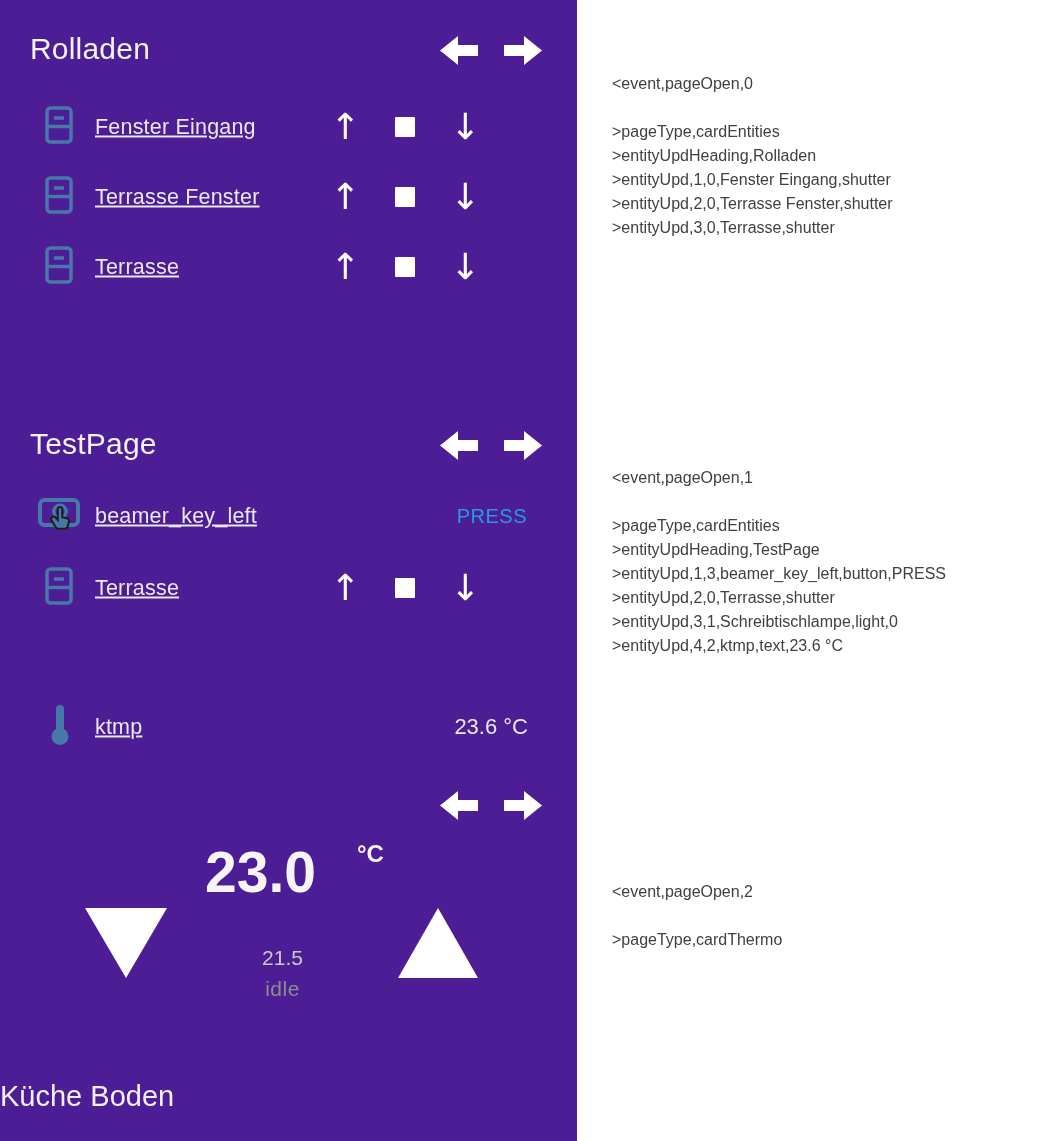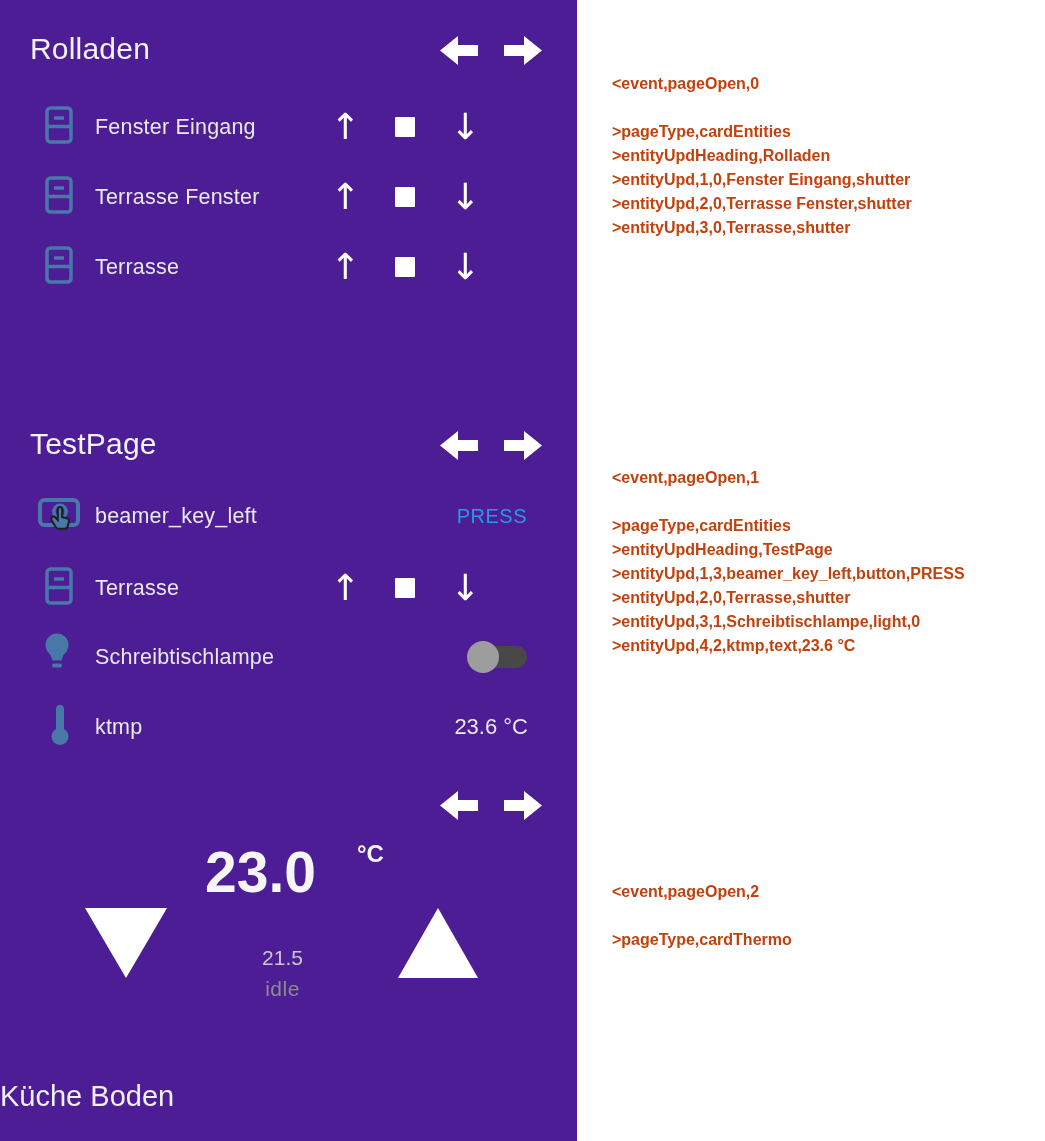--- a/index.html
+++ b/index.html
@@ -10,42 +10,42 @@
   .card-title{position:absolute;left:30px;font-size:30px;font-weight:400;color:#f2f2f2;letter-spacing:0.2px;}
   .nav-btn{position:absolute;width:38px;height:31px;cursor:pointer;}
   .nav-prev{left:440px;}
   .nav-next{left:504px;}
   .row{position:absolute;left:0;width:565px;height:48px;}
   .row .eicon{position:absolute;left:44px;top:50%;transform:translateY(-50%);}
   .eicon.bulb{left:42px;}
   .eicon.thermometer{left:50px;}
   .eicon.tap{left:38px;}
   .row .elabel{position:absolute;left:95px;top:50%;transform:translateY(-50%);
-               font-size:21.5px;color:#e9e9e9;letter-spacing:0.2px;white-space:nowrap;}
+               font-size:21.5px;color:#e9e9e9;letter-spacing:0.2px;white-space:nowrap;text-decoration:underline;}
   .ctl{position:absolute;top:50%;transform:translateY(-50%);width:36px;text-align:center;
        font-family:"DejaVu Sans",sans-serif;font-size:36px;line-height:1;color:#ffffff;cursor:pointer;}
   .ctl-up{left:327px;}
   .ctl-down{left:447px;}
   .ctl-stop{position:absolute;left:395px;top:14px;width:20px;height:20px;background:#ffffff;border-radius:1px;cursor:pointer;}
   .press{position:absolute;right:38px;top:50%;transform:translateY(-50%);
          font-size:20px;color:#2699e8;letter-spacing:0.5px;cursor:pointer;}
   .evalue{position:absolute;right:37px;top:50%;transform:translateY(-50%);font-size:22px;color:#e9e9e9;}
   .switch{position:absolute;right:38px;top:13px;width:58px;height:22px;background:#484848;border-radius:11px;cursor:pointer;}
   .switch .knob{position:absolute;left:-2px;top:-5px;width:32px;height:32px;border-radius:50%;background:#9d9d9d;}
   
   .big-temp{position:absolute;left:205px;top:844px;font-size:57px;font-weight:700;color:#f5f5f5;line-height:1;white-space:nowrap;}
   .temp-unit{position:absolute;left:357px;top:840px;font-size:24px;font-weight:700;color:#f5f5f5;}
   .tri-btn{position:absolute;cursor:pointer;}
   .tri-down{left:85px;top:908px;}
   .tri-up{left:398px;top:908px;}
   .setpoint{position:absolute;left:0;top:946px;width:565px;text-align:center;font-size:21px;color:#cacaca;}
   .hvac-state{position:absolute;left:0;top:977px;width:565px;text-align:center;font-size:21px;color:#8d8d8d;letter-spacing:0.5px;}
   .thermo-title{position:absolute;left:0;top:1080px;width:565px;font-size:29px;color:#f0f0f0;}
   
-  .proto{position:absolute;left:612px;width:430px;color:#c2410c;font-weight:700;font-size:16px;}
+  .proto{position:absolute;left:612px;width:430px;color:#404040;font-weight:400;font-size:16px;}
   .proto-line{min-height:24px;line-height:24px;white-space:pre;}
   #proto-1{top:72px;}
   #proto-2{top:466px;}
   #proto-3{top:844px;margin-top:36px;}
 </style>
 </head>
 <body>
 
 <div id="stage">
   <div id="panel">
@@ -143,33 +143,20 @@
             <line x1="10" y1="13" x2="20" y2="13" stroke="#4878a8" stroke-width="3.5"></line>
             <line x1="4" y1="21.5" x2="26" y2="21.5" stroke="#4878a8" stroke-width="3.5"></line>
           </svg>
       </span>
       <span class="elabel">Terrasse</span>
       <span class="ctl ctl-up">↑</span>
       <span class="ctl-stop"></span>
       <span class="ctl ctl-down">↓</span>
     </div>
 
-    <div class="row" style="top:633px;">
-      <span class="eicon bulb">
-        <svg width="30" height="46" viewBox="0 0 30 46">
-          <circle cx="15" cy="13" r="11.5" fill="#4878a8"></circle>
-          <path d="M6.5 17.5 h17 l-4 11 h-9 z" fill="#4878a8"></path>
-          <rect x="10" y="31.5" width="10" height="4" rx="2" fill="#4878a8"></rect>
-        </svg>
-      </span>
-      <span class="elabel">Schreibtischlampe</span>
-      <span class="switch">
-        <span class="knob"></span>
-      </span>
-    </div>
 
     <div class="row" style="top:703px;">
       <span class="eicon thermometer">
         <svg width="20" height="42" viewBox="0 0 20 42">
           <rect x="6" y="1" width="8" height="27" rx="4" fill="#4878a8"></rect>
           <circle cx="10" cy="32.5" r="8.5" fill="#4878a8"></circle>
         </svg>
       </span>
       <span class="elabel">ktmp</span>
       <span class="evalue">23.6 °C</span>

